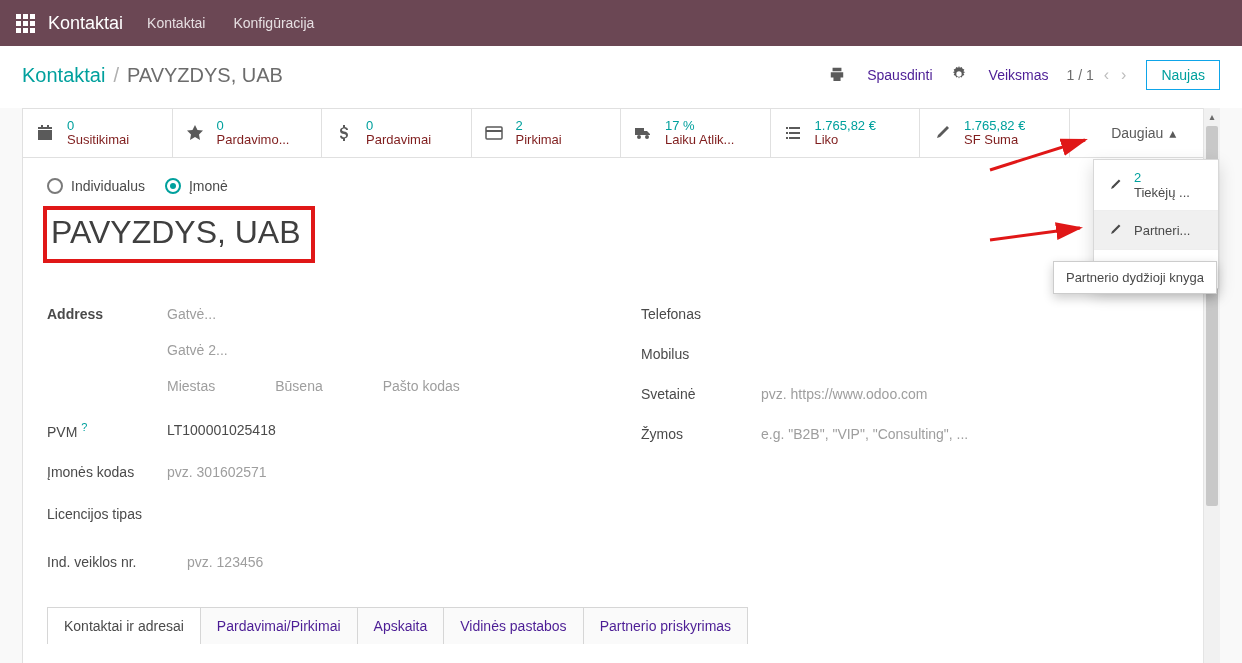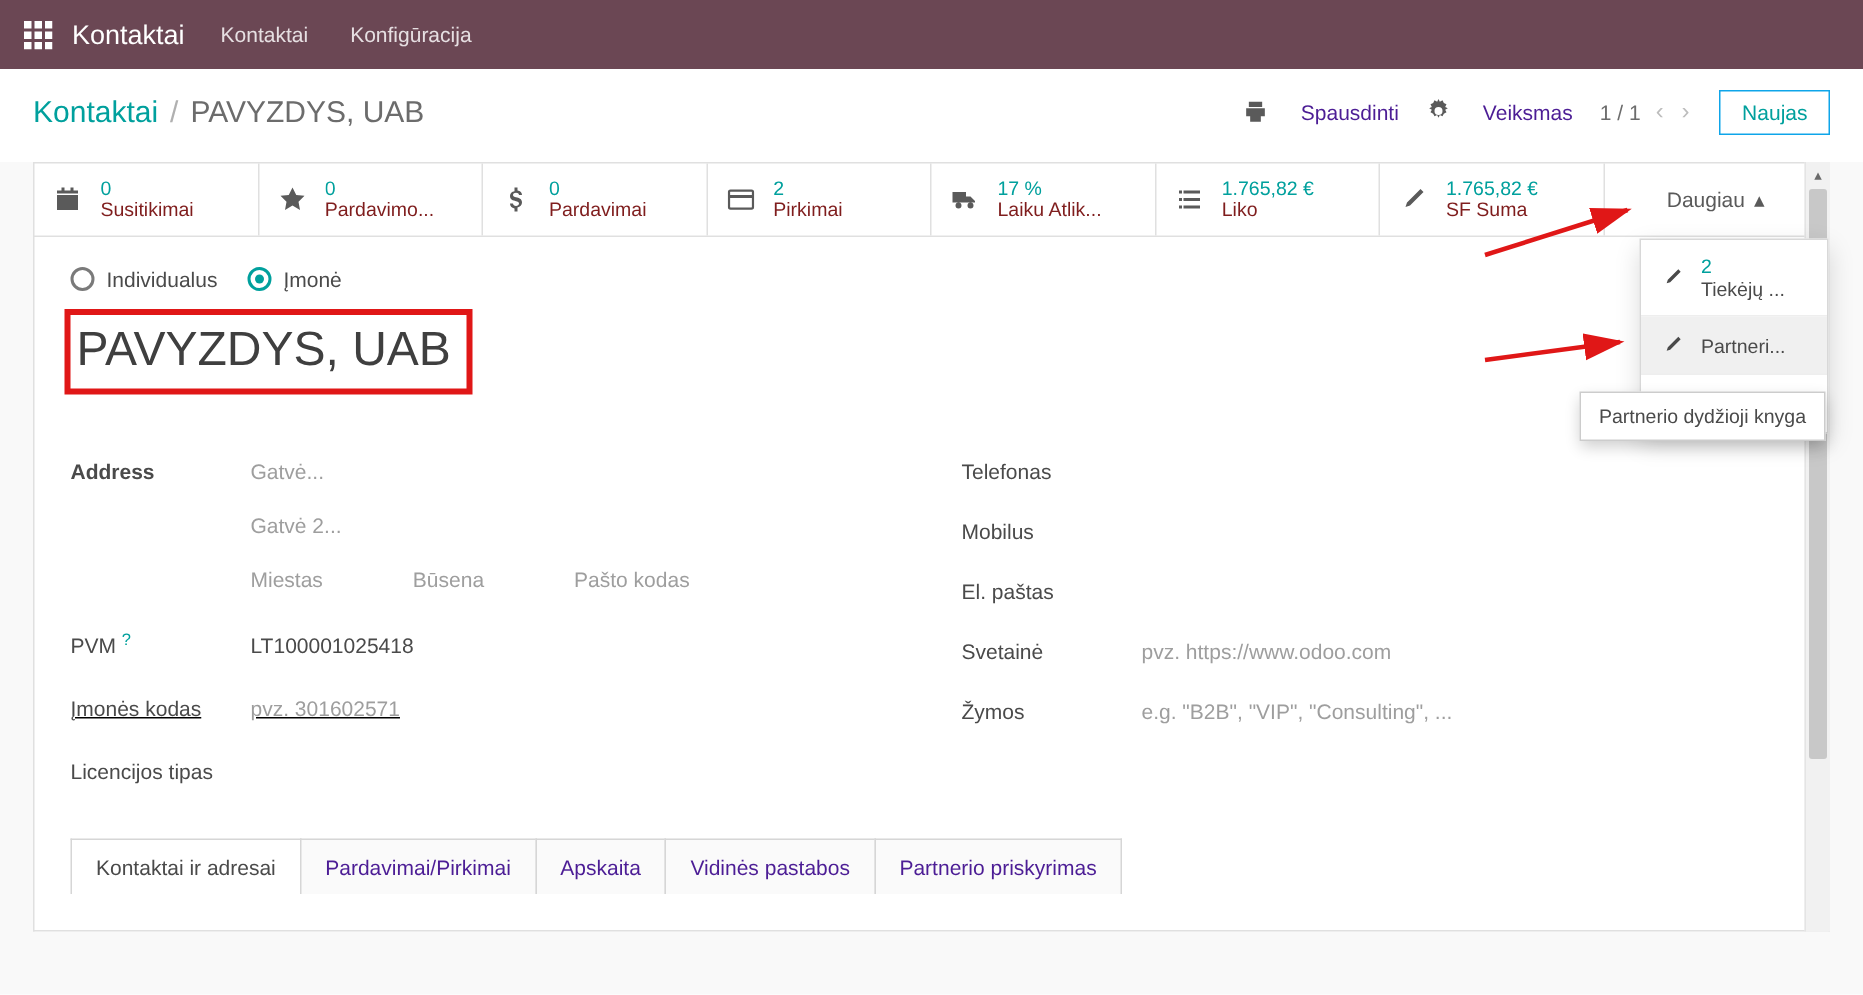--- a/index.html
+++ b/index.html
@@ -319,40 +319,40 @@
               <span style="display:flex;gap:60px;">
                 <span class="ph">Miestas</span>
                 <span class="ph">Būsena</span>
                 <span class="ph">Pašto kodas</span>
               </span>
             </div>
         <div class="frow" style="margin-top:22px;">
               <span class="lab normal"><span>PVM</span> <span class="sup">?</span></span>
               <span class="val">LT100001025418</span>
             </div>
-        <div class="frow" style="margin-top:20px;text-decoration:underline;">
+        <div class="frow" style="margin-top:20px;">
               <span class="lab normal">Įmonės kodas</span>
               <span class="ph">pvz. 301602571</span>
             </div>
         <div class="frow" style="margin-top:20px;">
               <span class="lab normal" style="width:140px">Licencijos tipas</span>
               <span class="val"></span>
+            </div>
+        <div class="frow" style="margin-top:26px;">
+              <span class="lab normal" style="width:140px">Ind. veiklos nr.</span>
+              <span class="ph">pvz. 123456</span>
             </div>
       </div>
       <div class="col">
         <div class="frow">
               <span class="lab normal">Telefonas</span>
               <span class="val"></span>
             </div>
         <div class="frow" style="margin-top:18px;">
               <span class="lab normal">Mobilus</span>
-              <span class="val"></span>
-            </div>
-        <div class="frow" style="margin-top:18px;">
-              <span class="lab normal">El. paštas</span>
               <span class="val"></span>
             </div>
         <div class="frow" style="margin-top:18px;">
               <span class="lab normal">Svetainė</span>
               <span class="ph">pvz. https://www.odoo.com</span>
             </div>
         <div class="frow" style="margin-top:18px;">
               <span class="lab normal">Žymos</span>
               <span class="ph">e.g. "B2B", "VIP", "Consulting", ...</span>
             </div>

